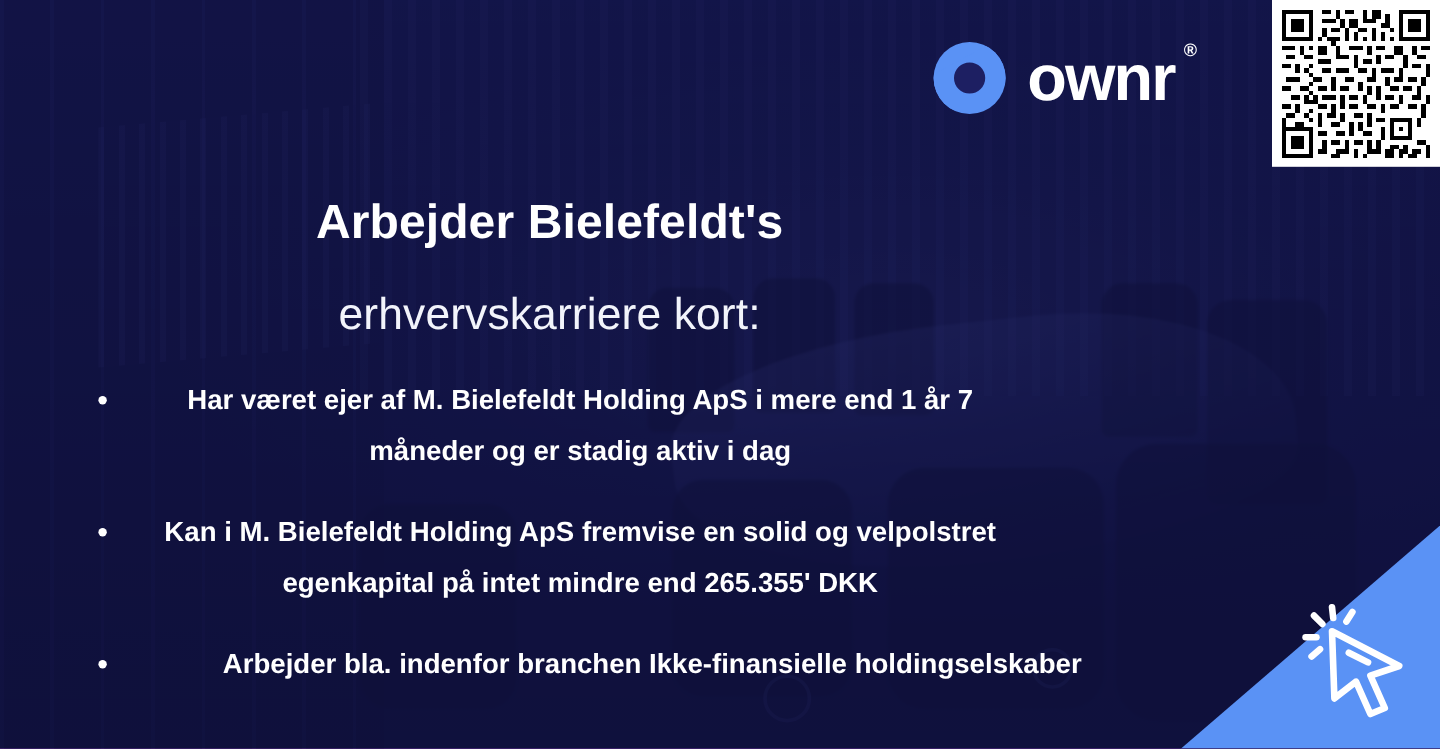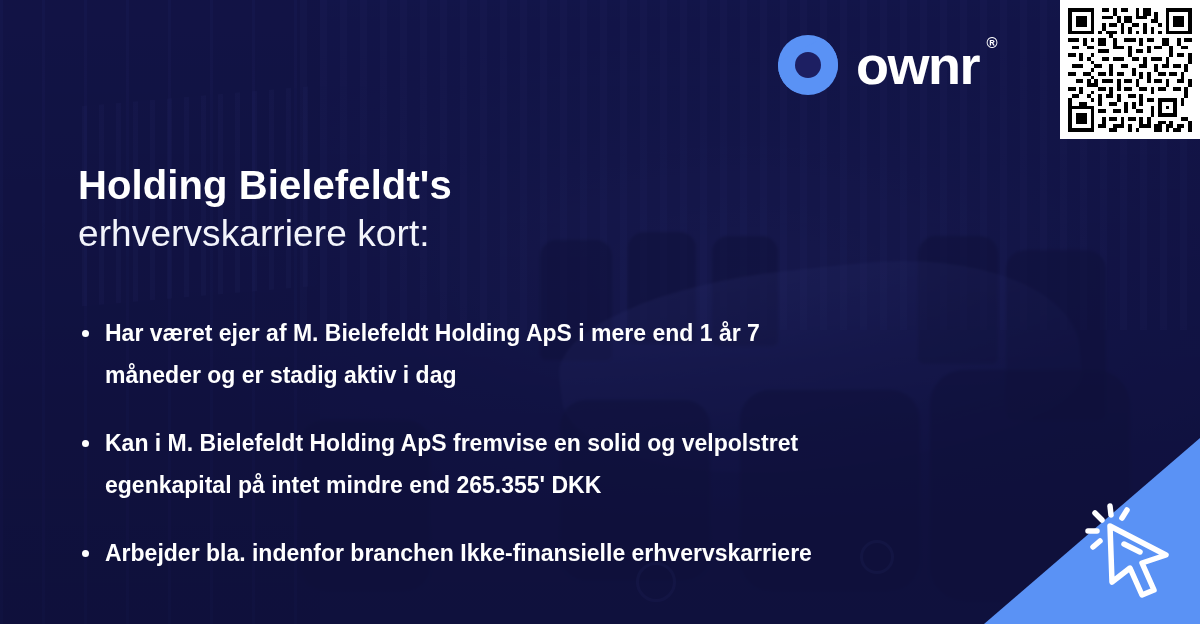--- a/index.html
+++ b/index.html
@@ -11,20 +11,21 @@
     font-family: "Liberation Sans", sans-serif;
     background: #1b1c5e;
   }
 
   .card {
     position: relative;
     width: 1200px;
     height: 624px;
     overflow: hidden;
     background: #d946ef;
+    text-align: center;
   }
 
   
   .photo {
     position: absolute;
     inset: 0;
     overflow: hidden;
   }
   .photo-base {
     position: absolute;
@@ -148,20 +149,21 @@
     font-weight: 700;
     line-height: 50px;
     letter-spacing: 0.1px;
   }
   .headline .line2 {
     color: #f2f4fb;
     font-size: 37px;
     font-weight: 400;
     line-height: 48px;
     letter-spacing: 0.1px;
+    margin-top: 28px;
   }
 
   
   .bullets {
     position: absolute;
     left: 82px; top: 312px;
     width: 1000px;
   }
   .bullet {
     position: relative;
@@ -422,36 +424,36 @@
         <rect x="29" y="31" width="2" height="1"></rect>
           <rect x="32" y="30" width="1" height="3"></rect>
         <rect x="11" y="32" width="2" height="1"></rect>
           <rect x="18" y="32" width="1" height="1"></rect>
         <rect x="28" y="32" width="2" height="1"></rect>
       </g>
     </svg>
   </div>
 
   <div class="headline">
-    <div class="line1">Holding Bielefeldt's</div>
+    <div class="line1">Arbejder Bielefeldt's</div>
     <div class="line2">erhvervskarriere kort:</div>
   </div>
 
   <div class="bullets">
     <div class="bullet">
       <span class="dot"></span>
       <span>Har været ejer af M. Bielefeldt Holding ApS i mere end 1 år 7 måneder og er stadig aktiv i dag</span>
     </div>
     <div class="bullet">
       <span class="dot"></span>
       <span>Kan i M. Bielefeldt Holding ApS fremvise en solid og velpolstret egenkapital på intet mindre end 265.355' DKK</span>
     </div>
     <div class="bullet">
       <span class="dot"></span>
-      <span>Arbejder bla. indenfor branchen Ikke-finansielle erhvervskarriere</span>
+      <span>Arbejder bla. indenfor branchen Ikke-finansielle holdingselskaber</span>
     </div>
   </div>
 
   <div class="accent-tri"></div>
   <svg class="cursor-icon" viewBox="0 0 112 112">
     <g fill="none" stroke="#ffffff" stroke-width="5.5" stroke-linecap="round" stroke-linejoin="round">
       <path d="M30 28 L86 57 L62 65 L74 92 L62 97 L50 70 L32 84 Z"></path>
       <path d="M44 46 L60 54"></path>
       <path d="M22 22 L15 15"></path>
       <path d="M17 33 L8 33"></path>

